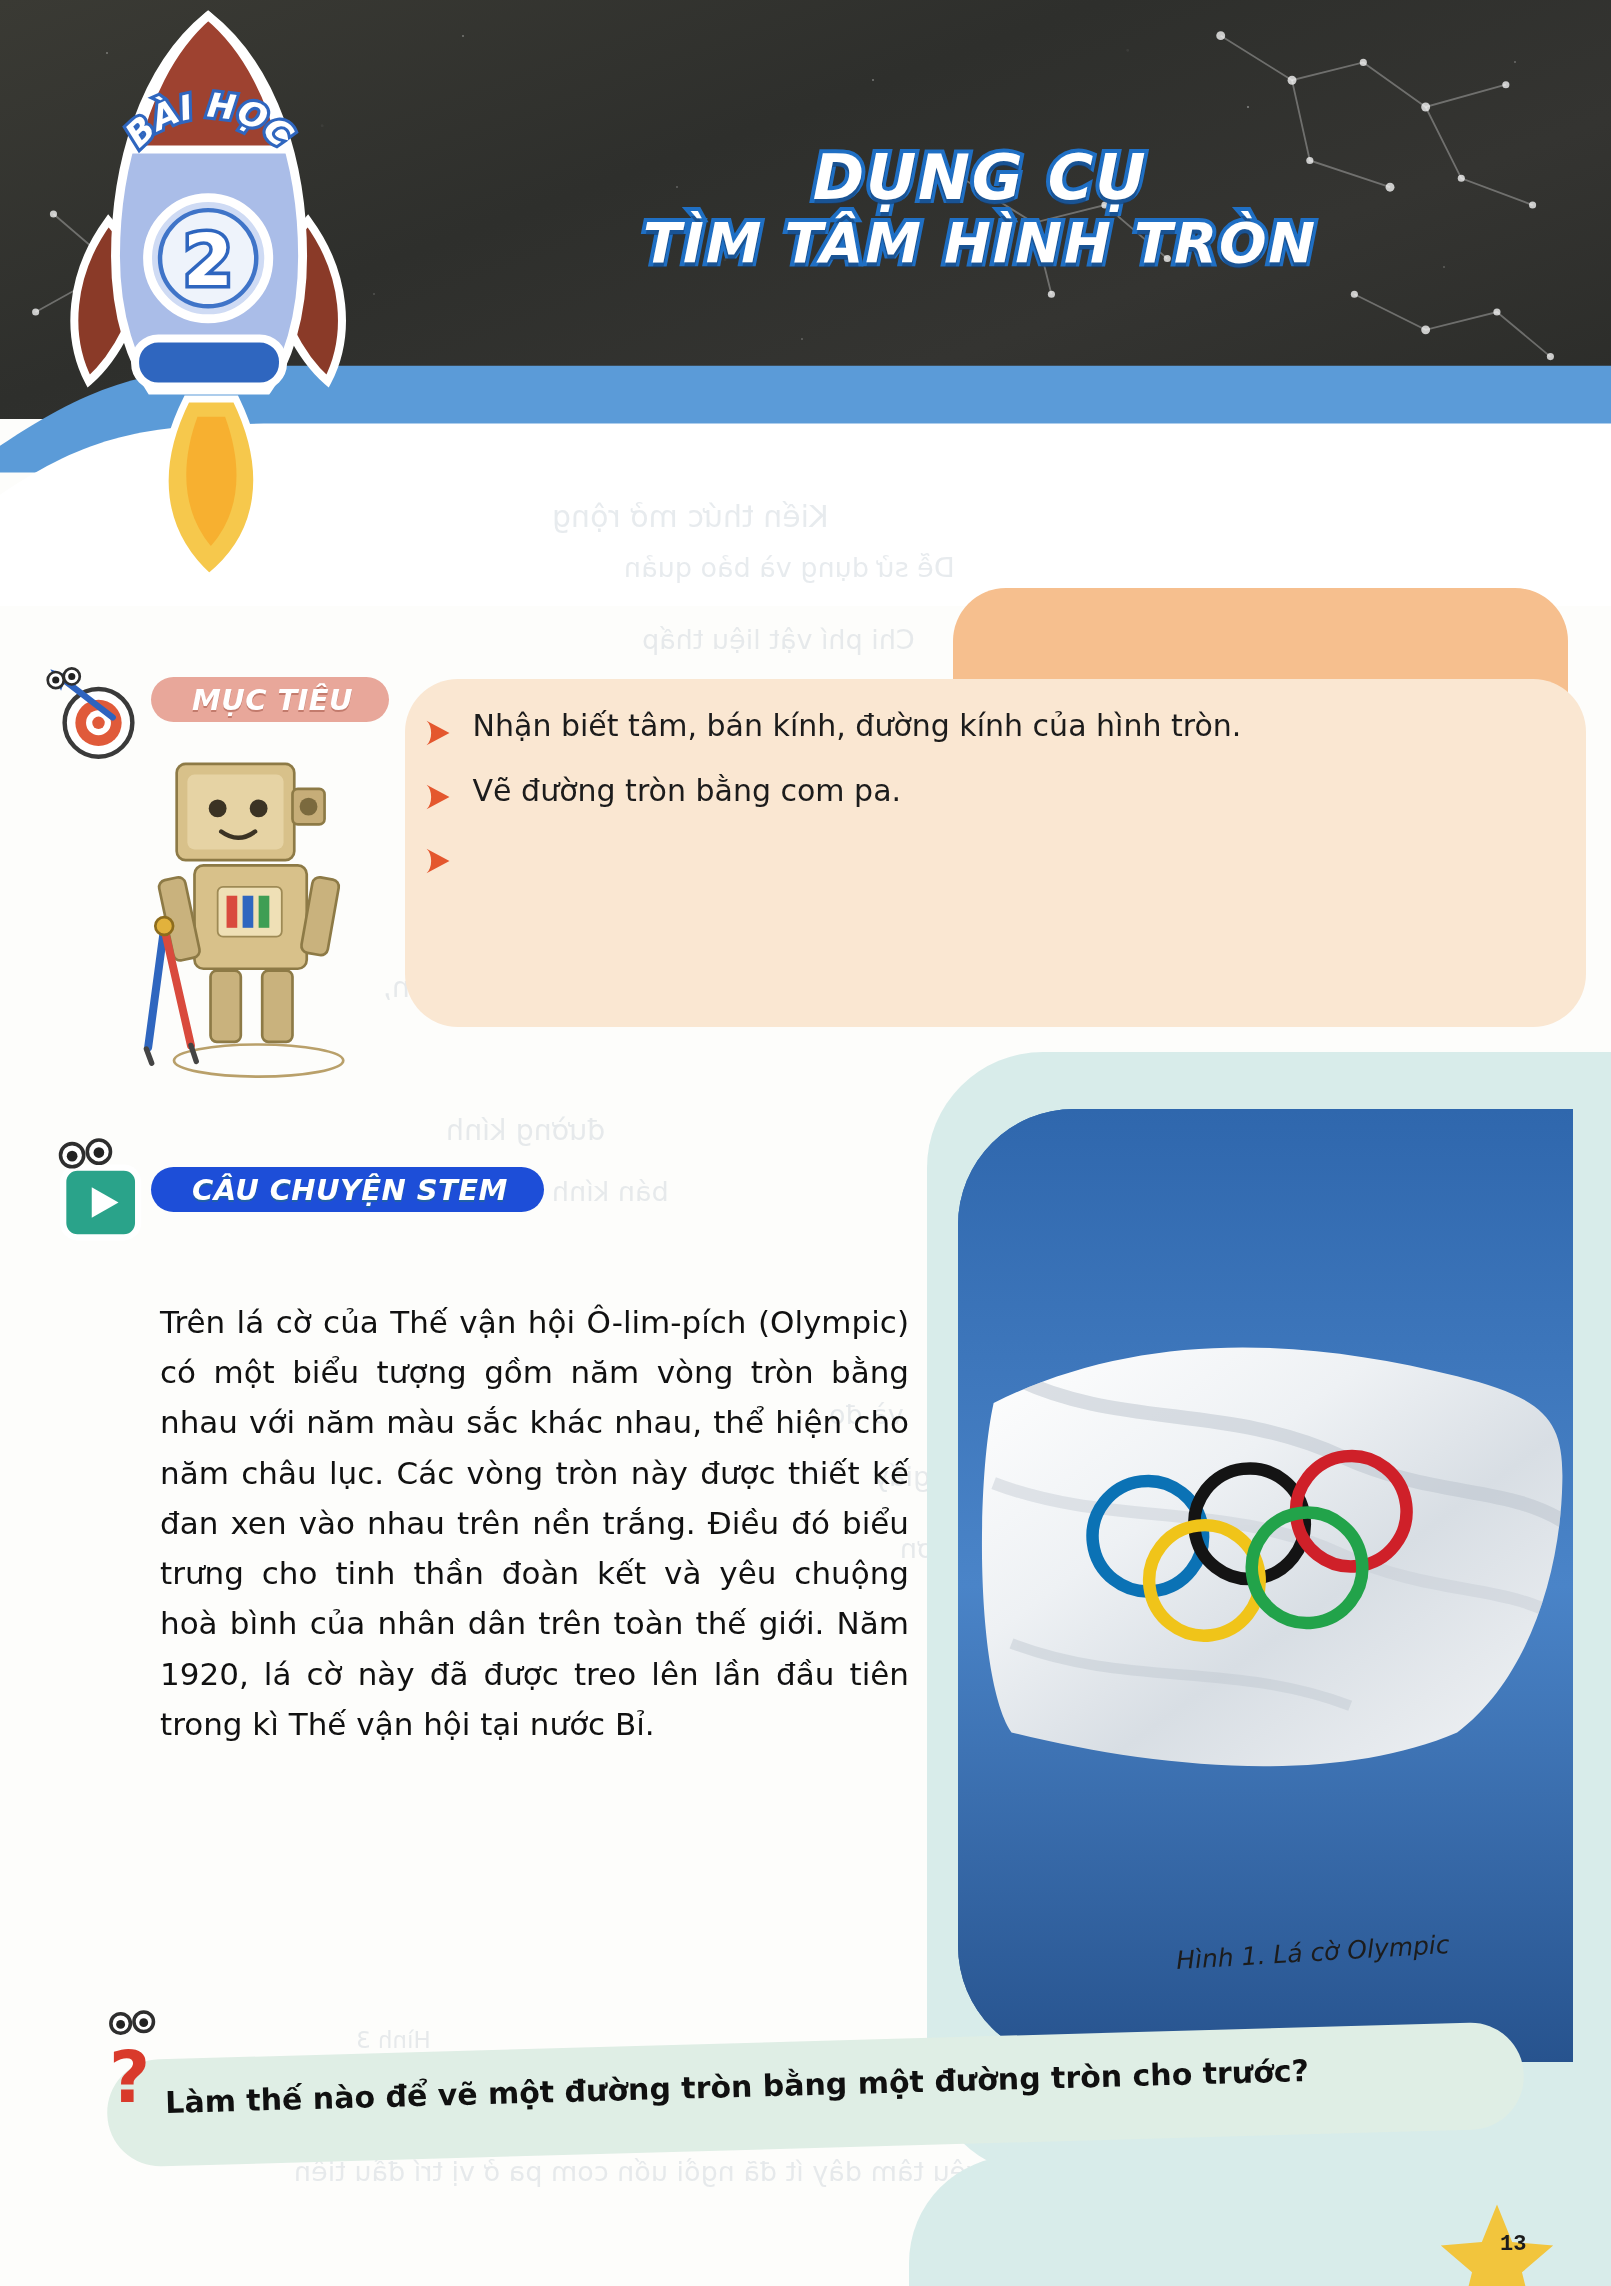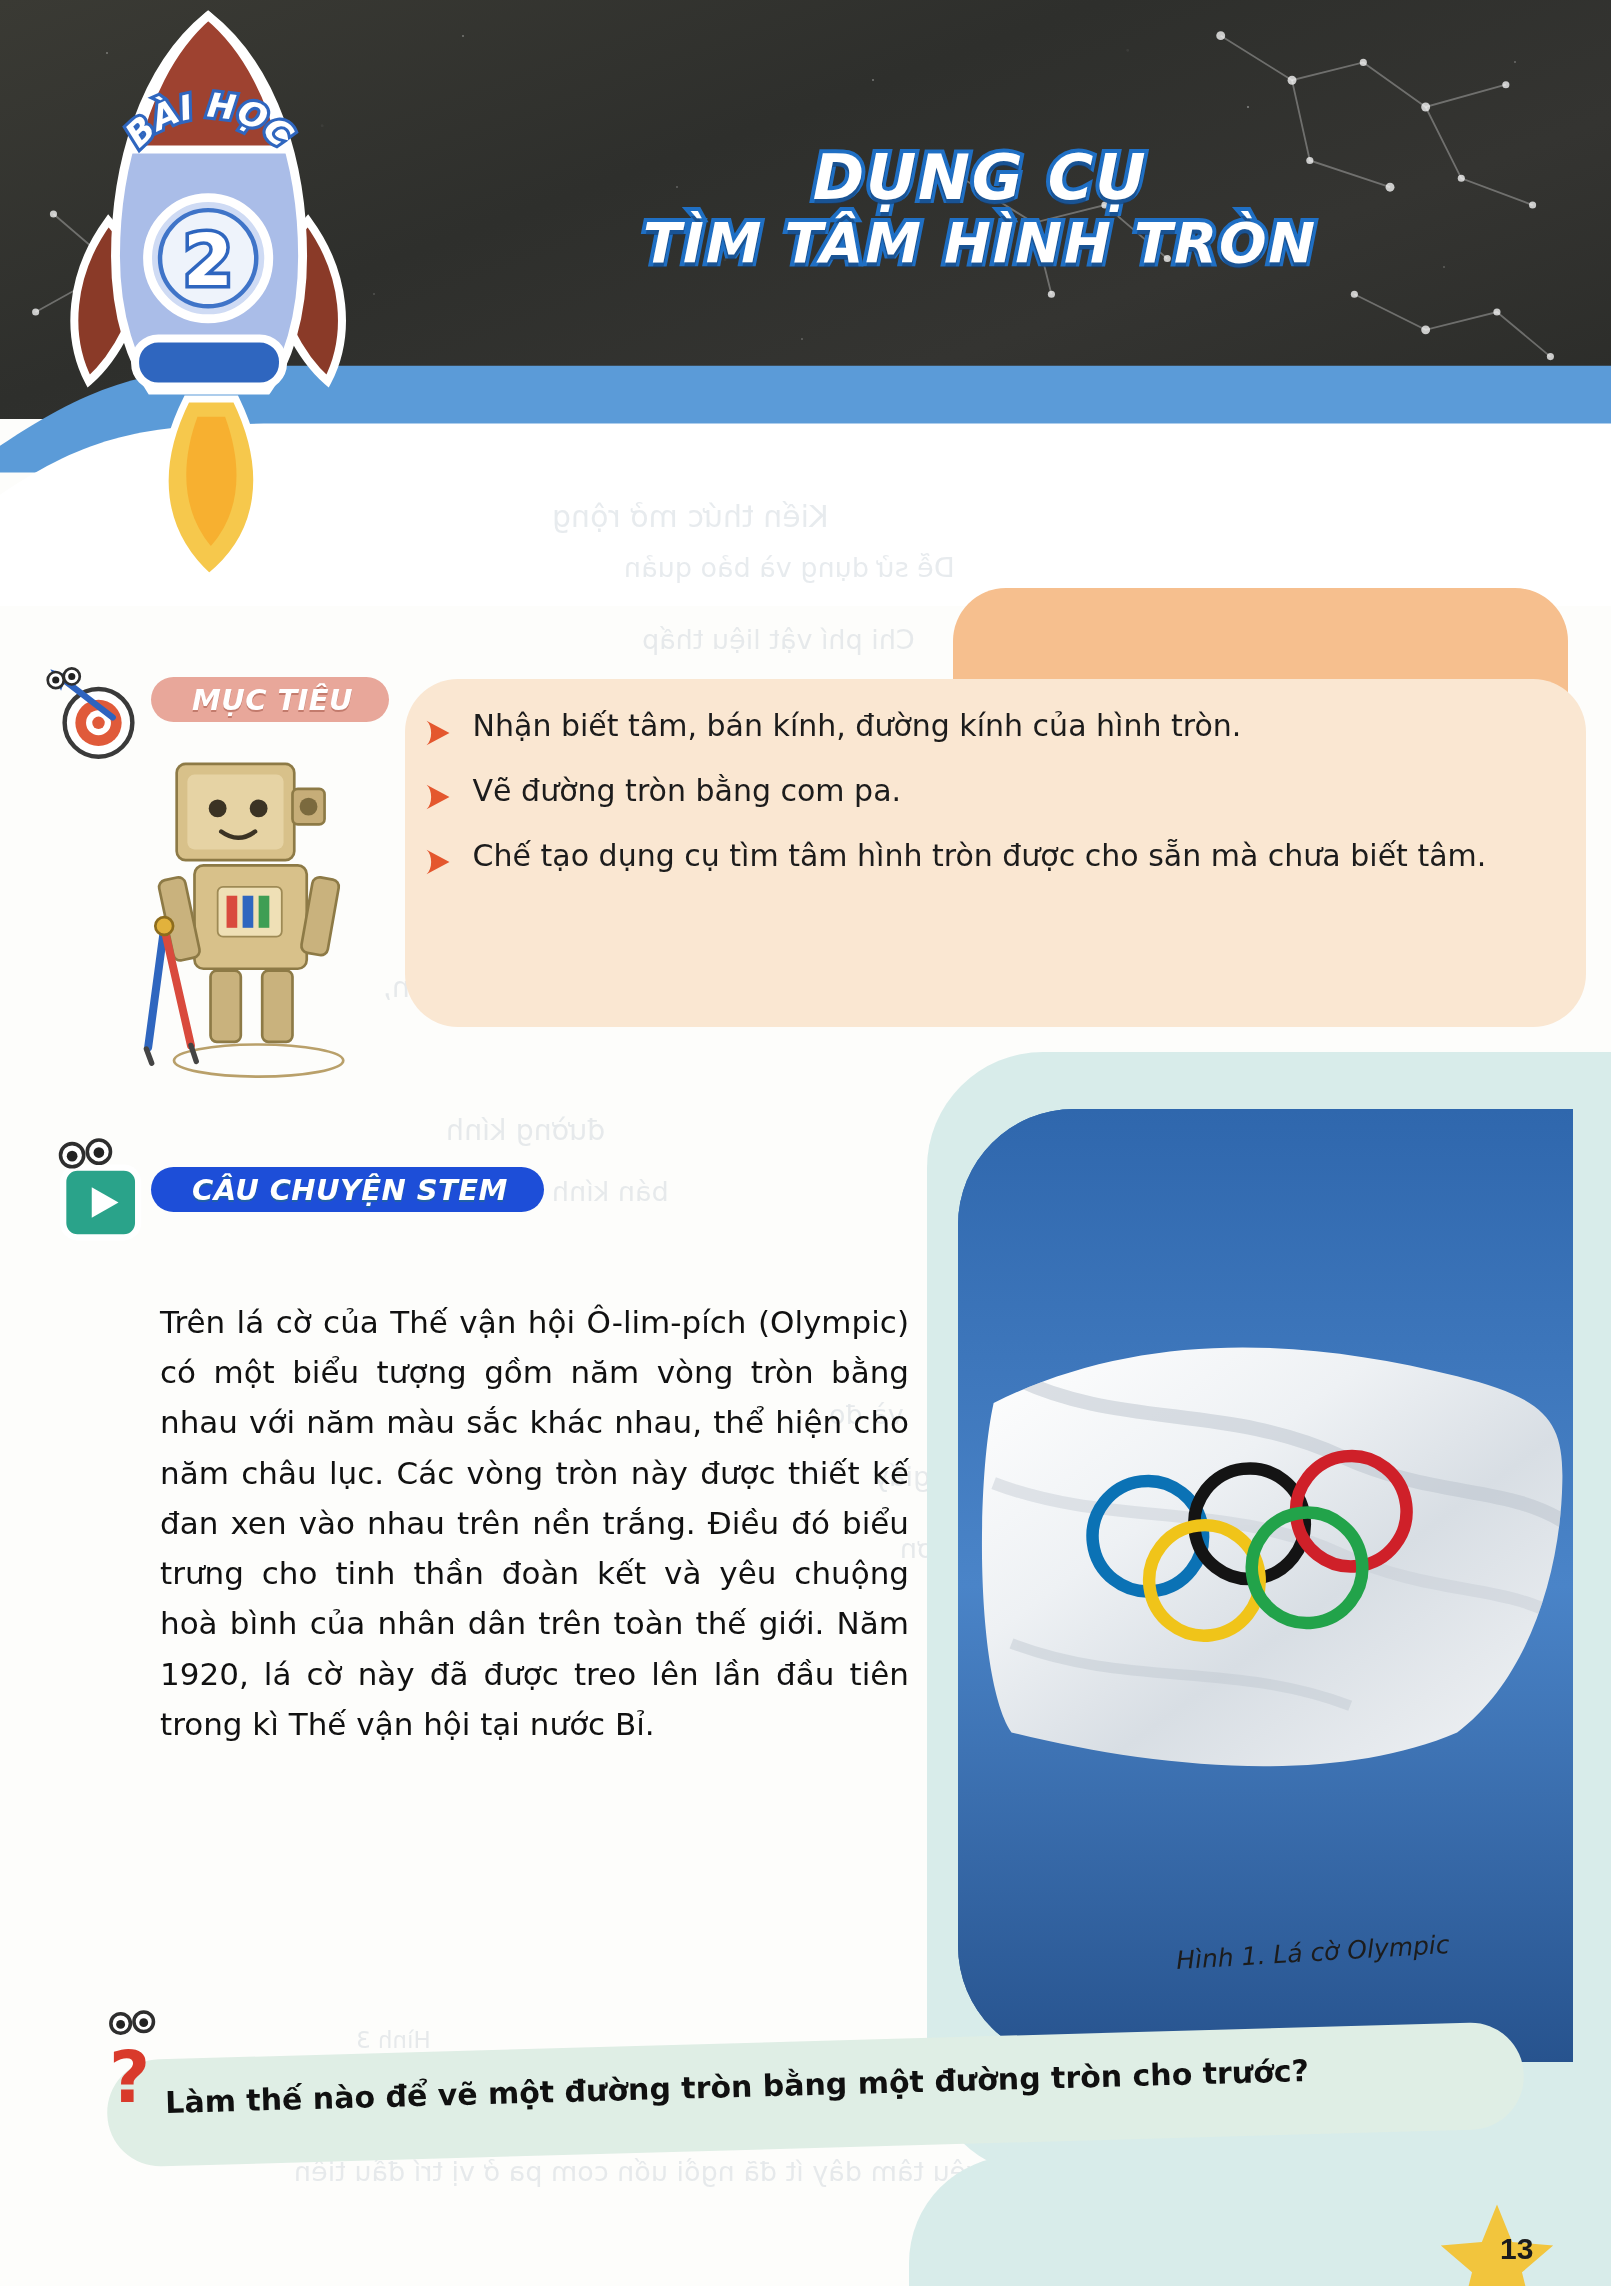--- a/index.html
+++ b/index.html
@@ -213,24 +213,24 @@
     transform: rotate(-1.6deg);
     font-family: "DejaVu Sans", sans-serif;
   }
   .qmark { position: absolute; left: 94px; top: 2009px; width: 71px; height: 116px; }
 
   
   .star-foot { position: absolute; left: 1439px; top: 2201px; width: 116px; height: 107px; }
   .pagenum {
     position: absolute;
     left: 1500px; top: 2232px;
-    font-size: 30px;
+    font-size: 22px;
     font-weight: bold;
     color: #1c1c1c;
-    font-family: Liberation Sans, sans-serif;
+    font-family: Liberation Mono, monospace;
   }
   .bottom-green {
     position: absolute;
     left: 909px; top: 2156px;
     width: 713px; height: 134px;
     background: #d8ecea;
     border-radius: 107px 0 0 0;
   }
 </style>
 </head>
@@ -360,21 +360,20 @@
     <div class="obj-item">
       <svg class="obj-arrow" width="30" height="30" viewBox="0 0 34 34">
         <path d="M4 3 L30 17 L4 31 C11 25 11 9 4 3 Z" fill="#e4572e"></path>
       </svg>
       <div class="obj-text">Vẽ đường tròn bằng com pa.</div>
     </div>
     <div class="obj-item">
       <svg class="obj-arrow" width="30" height="30" viewBox="0 0 34 34">
         <path d="M4 3 L30 17 L4 31 C11 25 11 9 4 3 Z" fill="#e4572e"></path>
       </svg>
-      <div class="obj-text">Chế tạo dụng cụ tìm tâm hình tròn được cho sẵn mà chưa biết tâm.</div>
     </div>
   </div>
 
   <svg class="robot" viewBox="0 0 330 370">
 
     <ellipse cx="150" cy="345" rx="95" ry="18" fill="none" stroke="#b9a06a" stroke-width="3"></ellipse>
 
     <rect x="58" y="12" width="132" height="108" rx="10" fill="#d8c18a" stroke="#8d7a46" stroke-width="3"></rect>
     <rect x="70" y="24" width="108" height="84" rx="8" fill="#e6d3a4"></rect>
     <circle cx="104" cy="62" r="10" fill="#3b3324"></circle>

